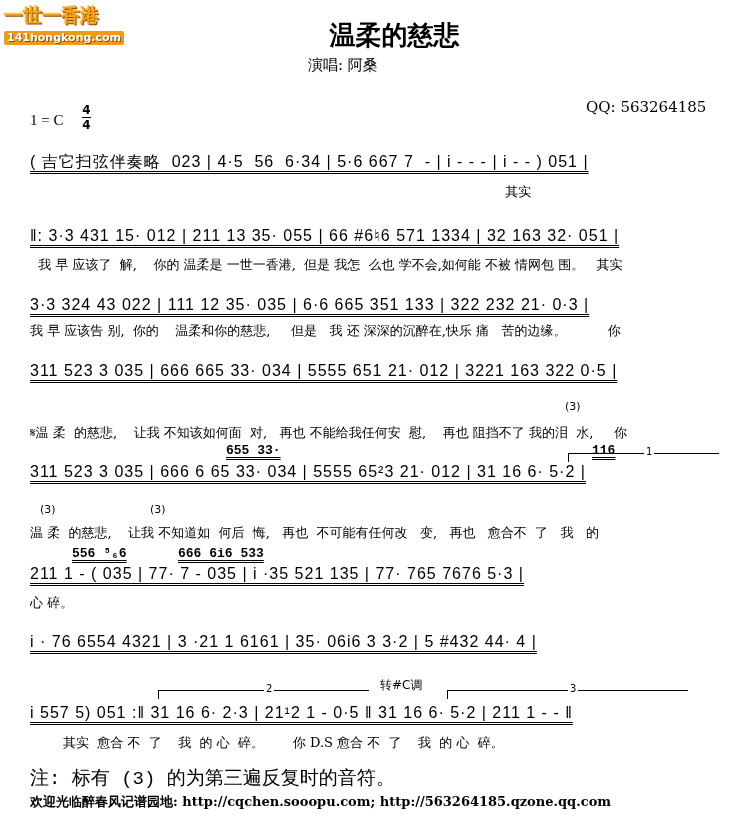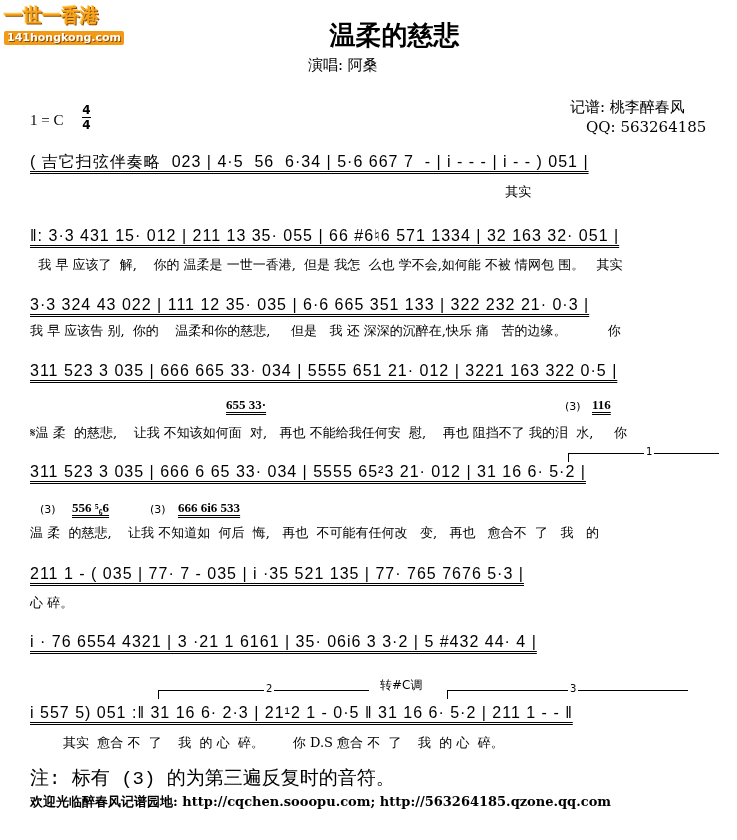--- a/index.html
+++ b/index.html
@@ -22,23 +22,23 @@
   .timesig span { display: block; }
   .timesig .bar { border-top: 1px solid #000; width: 9px; margin: 1px auto; }
   .credit { left: 570px; top: 97px; font-size: 15px; font-family: "DejaVu Serif", serif; line-height: 20px; }
   .credit div { text-align: left; }
   .row { position: absolute; left: 30px; width: 690px; font-family: "Liberation Sans", sans-serif;
          font-size: 16px; letter-spacing: 1px; }
   .notes { white-space: pre; text-decoration: underline; text-decoration-style: double;
            text-underline-offset: 4px; text-decoration-thickness: 1px; text-align: right; }
   .lyric { position: absolute; left: 30px; width: 690px; white-space: pre;
            font-family: "DejaVu Serif", serif; font-size: 13px; }
-  .alt { position: absolute; white-space: pre; font-family: Liberation Serif, serif;
+  .alt { position: absolute; white-space: pre; font-family: Liberation Mono, monospace;
          font-size: 13px; font-weight: bold; text-decoration: underline; text-decoration-style: double;
-         text-underline-offset: 3px; }
+         text-underline-offset: 3px; margin-top: 46px; }
   .mark { position: absolute; white-space: nowrap; font-size: 11px; font-family: "DejaVu Sans", sans-serif; }
   .volta { position: absolute; border-top: 1px solid #000; border-left: 1px solid #000; height: 8px; }
   .volta span { position: absolute; top: -8px; left: 50%; font-size: 10px; background: #fff; padding: 0 2px;
                 font-family: "DejaVu Sans", sans-serif; }
   .note { left: 30px; top: 765px; font-size: 19px; font-family: Liberation Mono, monospace; text-align: right; }
   .footer { left: 30px; top: 793px; font-size: 13px; font-weight: bold; font-family: "DejaVu Serif", serif; }
 </style>
 </head>
 <body>
 
@@ -49,21 +49,20 @@
 
 <div class="abs title">温柔的慈悲</div>
 <div class="abs singer">演唱: 阿桑</div>
 <div class="abs key">1 = C</div>
 <div class="abs timesig">
   <span>4</span>
   <span class="bar"></span>
   <span>4</span>
 </div>
 <div class="abs credit">
-  <div>记谱: 桃李醉春风</div>
   <div style="padding-left:16px">QQ: 563264185</div>
 </div>
 
 <div class="row" style="top:152px">
   <span class="notes">( 吉它扫弦伴奏略  023 | 4·5  56  6·34 | 5·6 667 7  - | i - - - | i - - ) 051 |</span>
 </div>
 <div class="lyric" style="top:183px">                                                                                                                   其实</div>
 
 <div class="row" style="top:226px">
   <span class="notes">‖: 3·3 431 15· 012 | 211 13 35· 055 | 66 #6♮6 571 1334 | 32 163 32· 051 |</span>

